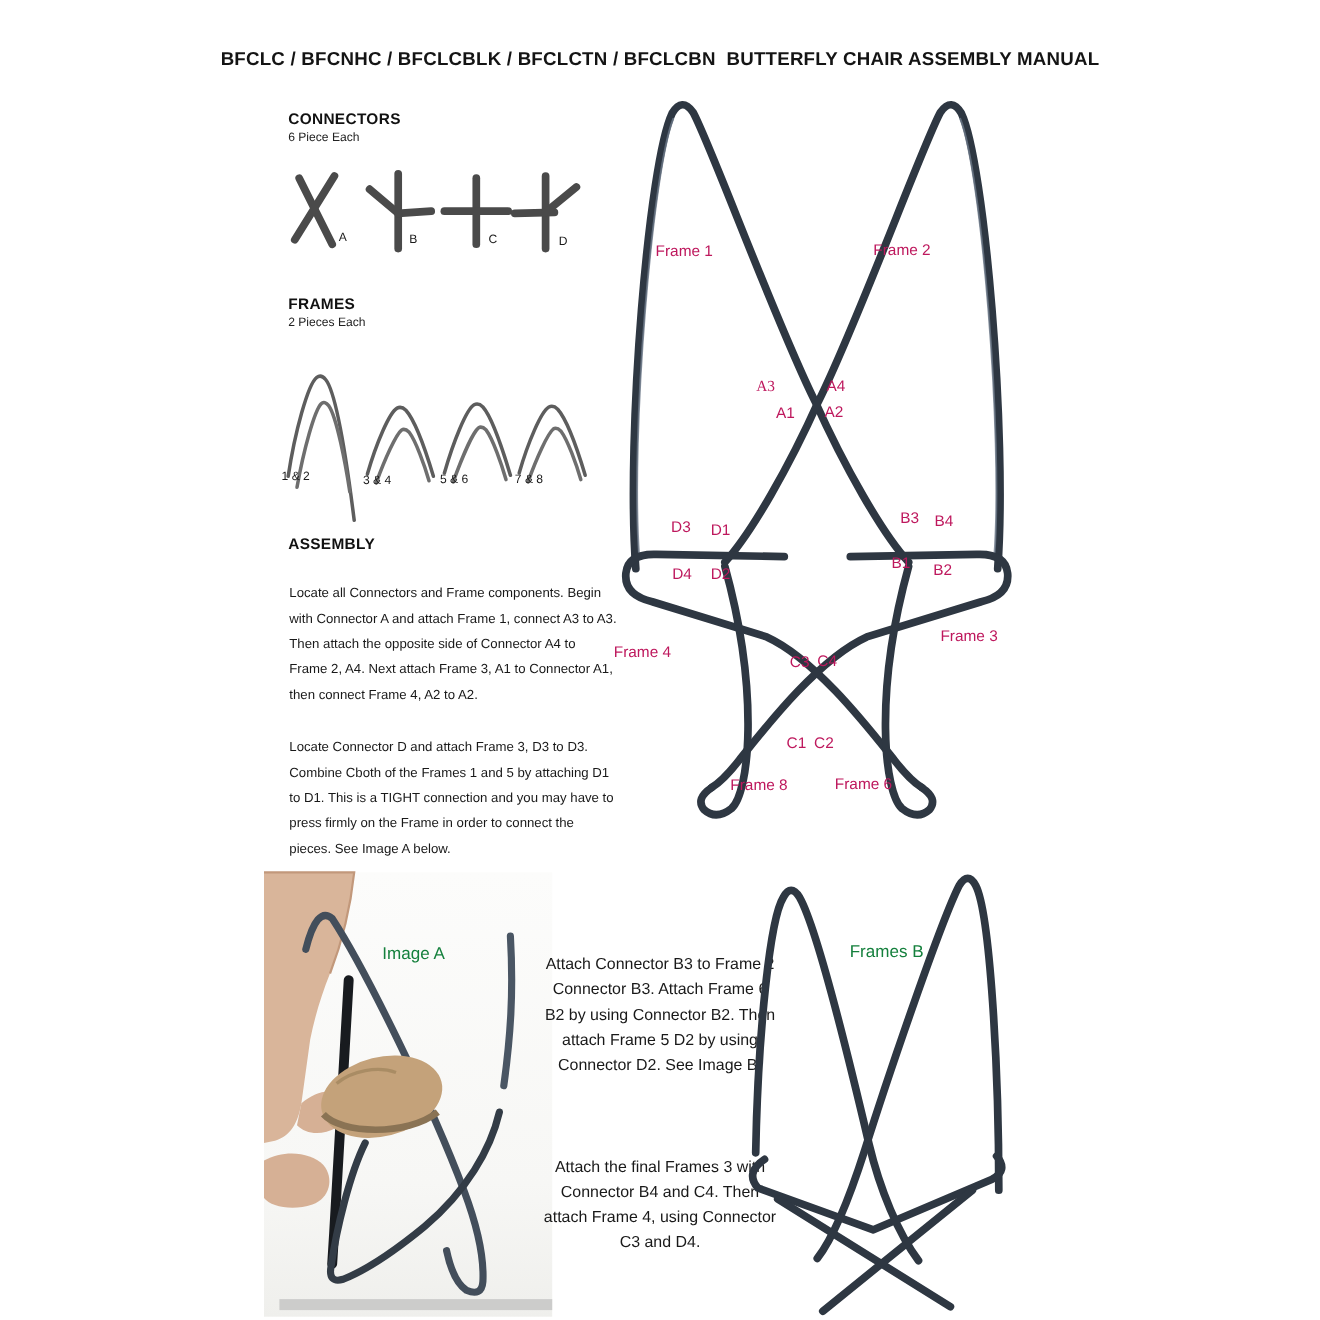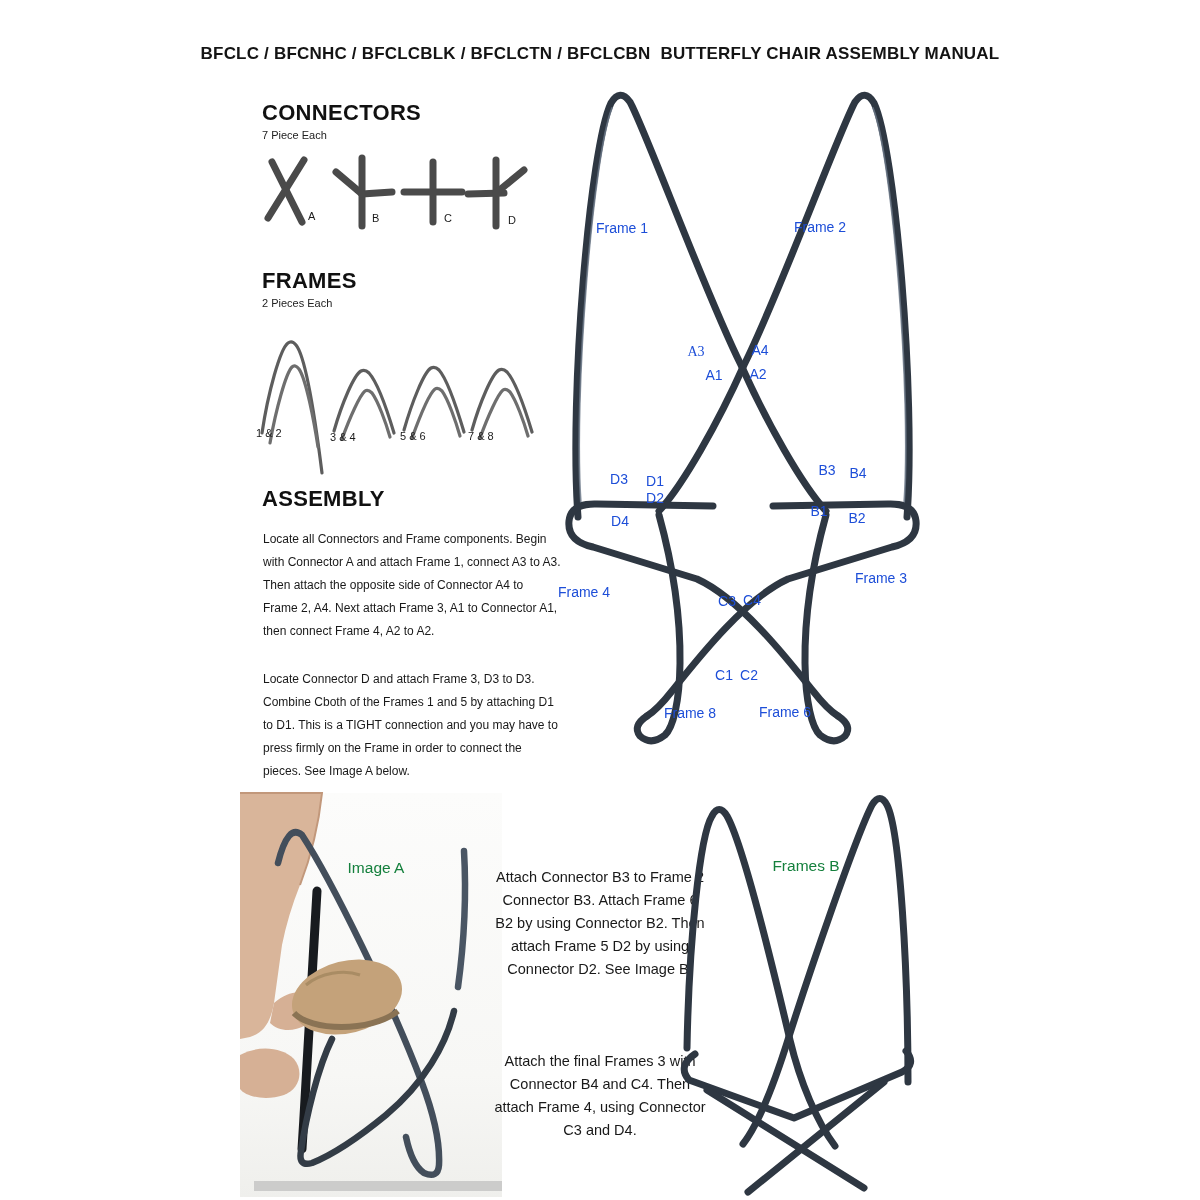--- a/index.html
+++ b/index.html
@@ -8,38 +8,38 @@
     background:#ffffff;
     font-family:"Liberation Sans","DejaVu Sans",sans-serif;
     color:#1c1c1c;
   }
   .abs{position:absolute;}
   #title{
     left:0;top:44px;width:1200px;text-align:center;
     font-size:17px;font-weight:bold;letter-spacing:.2px;color:#141414;
     white-space:pre;
   }
-  .h1{font-size:22px;font-weight:bold;color:#111;letter-spacing:.3px;}
+  .h1{font-size:14px;font-weight:bold;color:#111;letter-spacing:.3px;}
   .sub{font-size:11px;color:#222;margin-top:3px;}
   #connectors-head{left:262px;top:100px;}
   #frames-head{left:262px;top:268px;}
   #assembly-head{left:262px;top:486px;}
   .conn-item{position:absolute;width:70px;height:80px;}
   .conn-letter{position:absolute;font-size:11px;color:#1a1a1a;}
   .frame-item{position:absolute;}
   .frame-label{position:absolute;width:100%;text-align:left;font-size:11px;color:#1a1a1a;}
   .para{
     position:absolute;left:263px;width:298px;
     font-size:12px;line-height:23px;color:#191919;
   }
   #assembly-p1{top:528px;}
   #assembly-p2{top:668px;}
   .diagram-label{
     position:absolute;transform:translate(-50%,-50%);
-    font-size:14px;color:#1d4ed8;white-space:nowrap;
+    font-size:14px;color:#be185d;white-space:nowrap;
   }
   .img-label{
     position:absolute;transform:translate(-50%,-50%);
     font-size:15.5px;color:#15803d;
   }
   .step-text{
     position:absolute;left:492px;width:216px;text-align:center;
     font-size:14.5px;line-height:23px;color:#191919;
   }
   #step-b{top:866px;}
@@ -57,21 +57,21 @@
   .pin{fill:none;stroke:#5d5d5d;stroke-width:3.2;stroke-linecap:round;}
   .pin2{fill:none;stroke:#6e6e6e;stroke-width:3.2;stroke-linecap:round;}
 </style>
 </head>
 <body>
 
 <div id="title" class="abs">BFCLC / BFCNHC / BFCLCBLK / BFCLCTN / BFCLCBN  BUTTERFLY CHAIR ASSEMBLY MANUAL</div>
 
 <div id="connectors-head" class="abs">
   <div class="h1">CONNECTORS</div>
-  <div class="sub">7 Piece Each</div>
+  <div class="sub">6 Piece Each</div>
 </div>
 
 <div class="conn-item abs" style="left:258px;top:152px;">
   <svg width="70" height="80" viewBox="0 0 70 80">
     <path class="conn-stroke" d="M 14,10 L 44,70"></path>
     <path class="conn-stroke" d="M 46,8 L 10,66"></path>
   </svg>
   <span class="conn-letter" style="left:50px;top:58px;">A</span>
 </div>
 <div class="conn-item abs" style="left:328px;top:152px;">
@@ -159,21 +159,21 @@
     <div class="diagram-label" style="left: 820px; top: 227px;">Frame 2</div>
     <div class="diagram-label" style="left: 696px; top: 352px; font-family: Liberation Serif, serif;">A3</div>
     <div class="diagram-label" style="left: 760px; top: 350px;">A4</div>
     <div class="diagram-label" style="left: 714px; top: 375px;">A1</div>
     <div class="diagram-label" style="left: 758px; top: 374px;">A2</div>
     <div class="diagram-label" style="left: 619px; top: 479px;">D3</div>
     <div class="diagram-label" style="left: 655px; top: 481px;">D1</div>
     <div class="diagram-label" style="left: 827px; top: 470px;">B3</div>
     <div class="diagram-label" style="left: 858px; top: 473px;">B4</div>
     <div class="diagram-label" style="left: 620px; top: 521px;">D4</div>
-    <div class="diagram-label" style="left: 655px; top: 498px;">D2</div>
+    <div class="diagram-label" style="left: 655px; top: 521px;">D2</div>
     <div class="diagram-label" style="left: 819px; top: 511px;">B1</div>
     <div class="diagram-label" style="left: 857px; top: 518px;">B2</div>
     <div class="diagram-label" style="left: 584px; top: 548px; margin-top: 44px;">Frame 4</div>
     <div class="diagram-label" style="left: 881px; top: 578px;">Frame 3</div>
     <div class="diagram-label" style="left: 727px; top: 601px;">C3</div>
     <div class="diagram-label" style="left: 752px; top: 600px;">C4</div>
     <div class="diagram-label" style="left: 724px; top: 675px;">C1</div>
     <div class="diagram-label" style="left: 749px; top: 675px;">C2</div>
     <div class="diagram-label" style="left: 690px; top: 713px;">Frame 8</div>
     <div class="diagram-label" style="left: 785px; top: 712px;">Frame 6</div>

